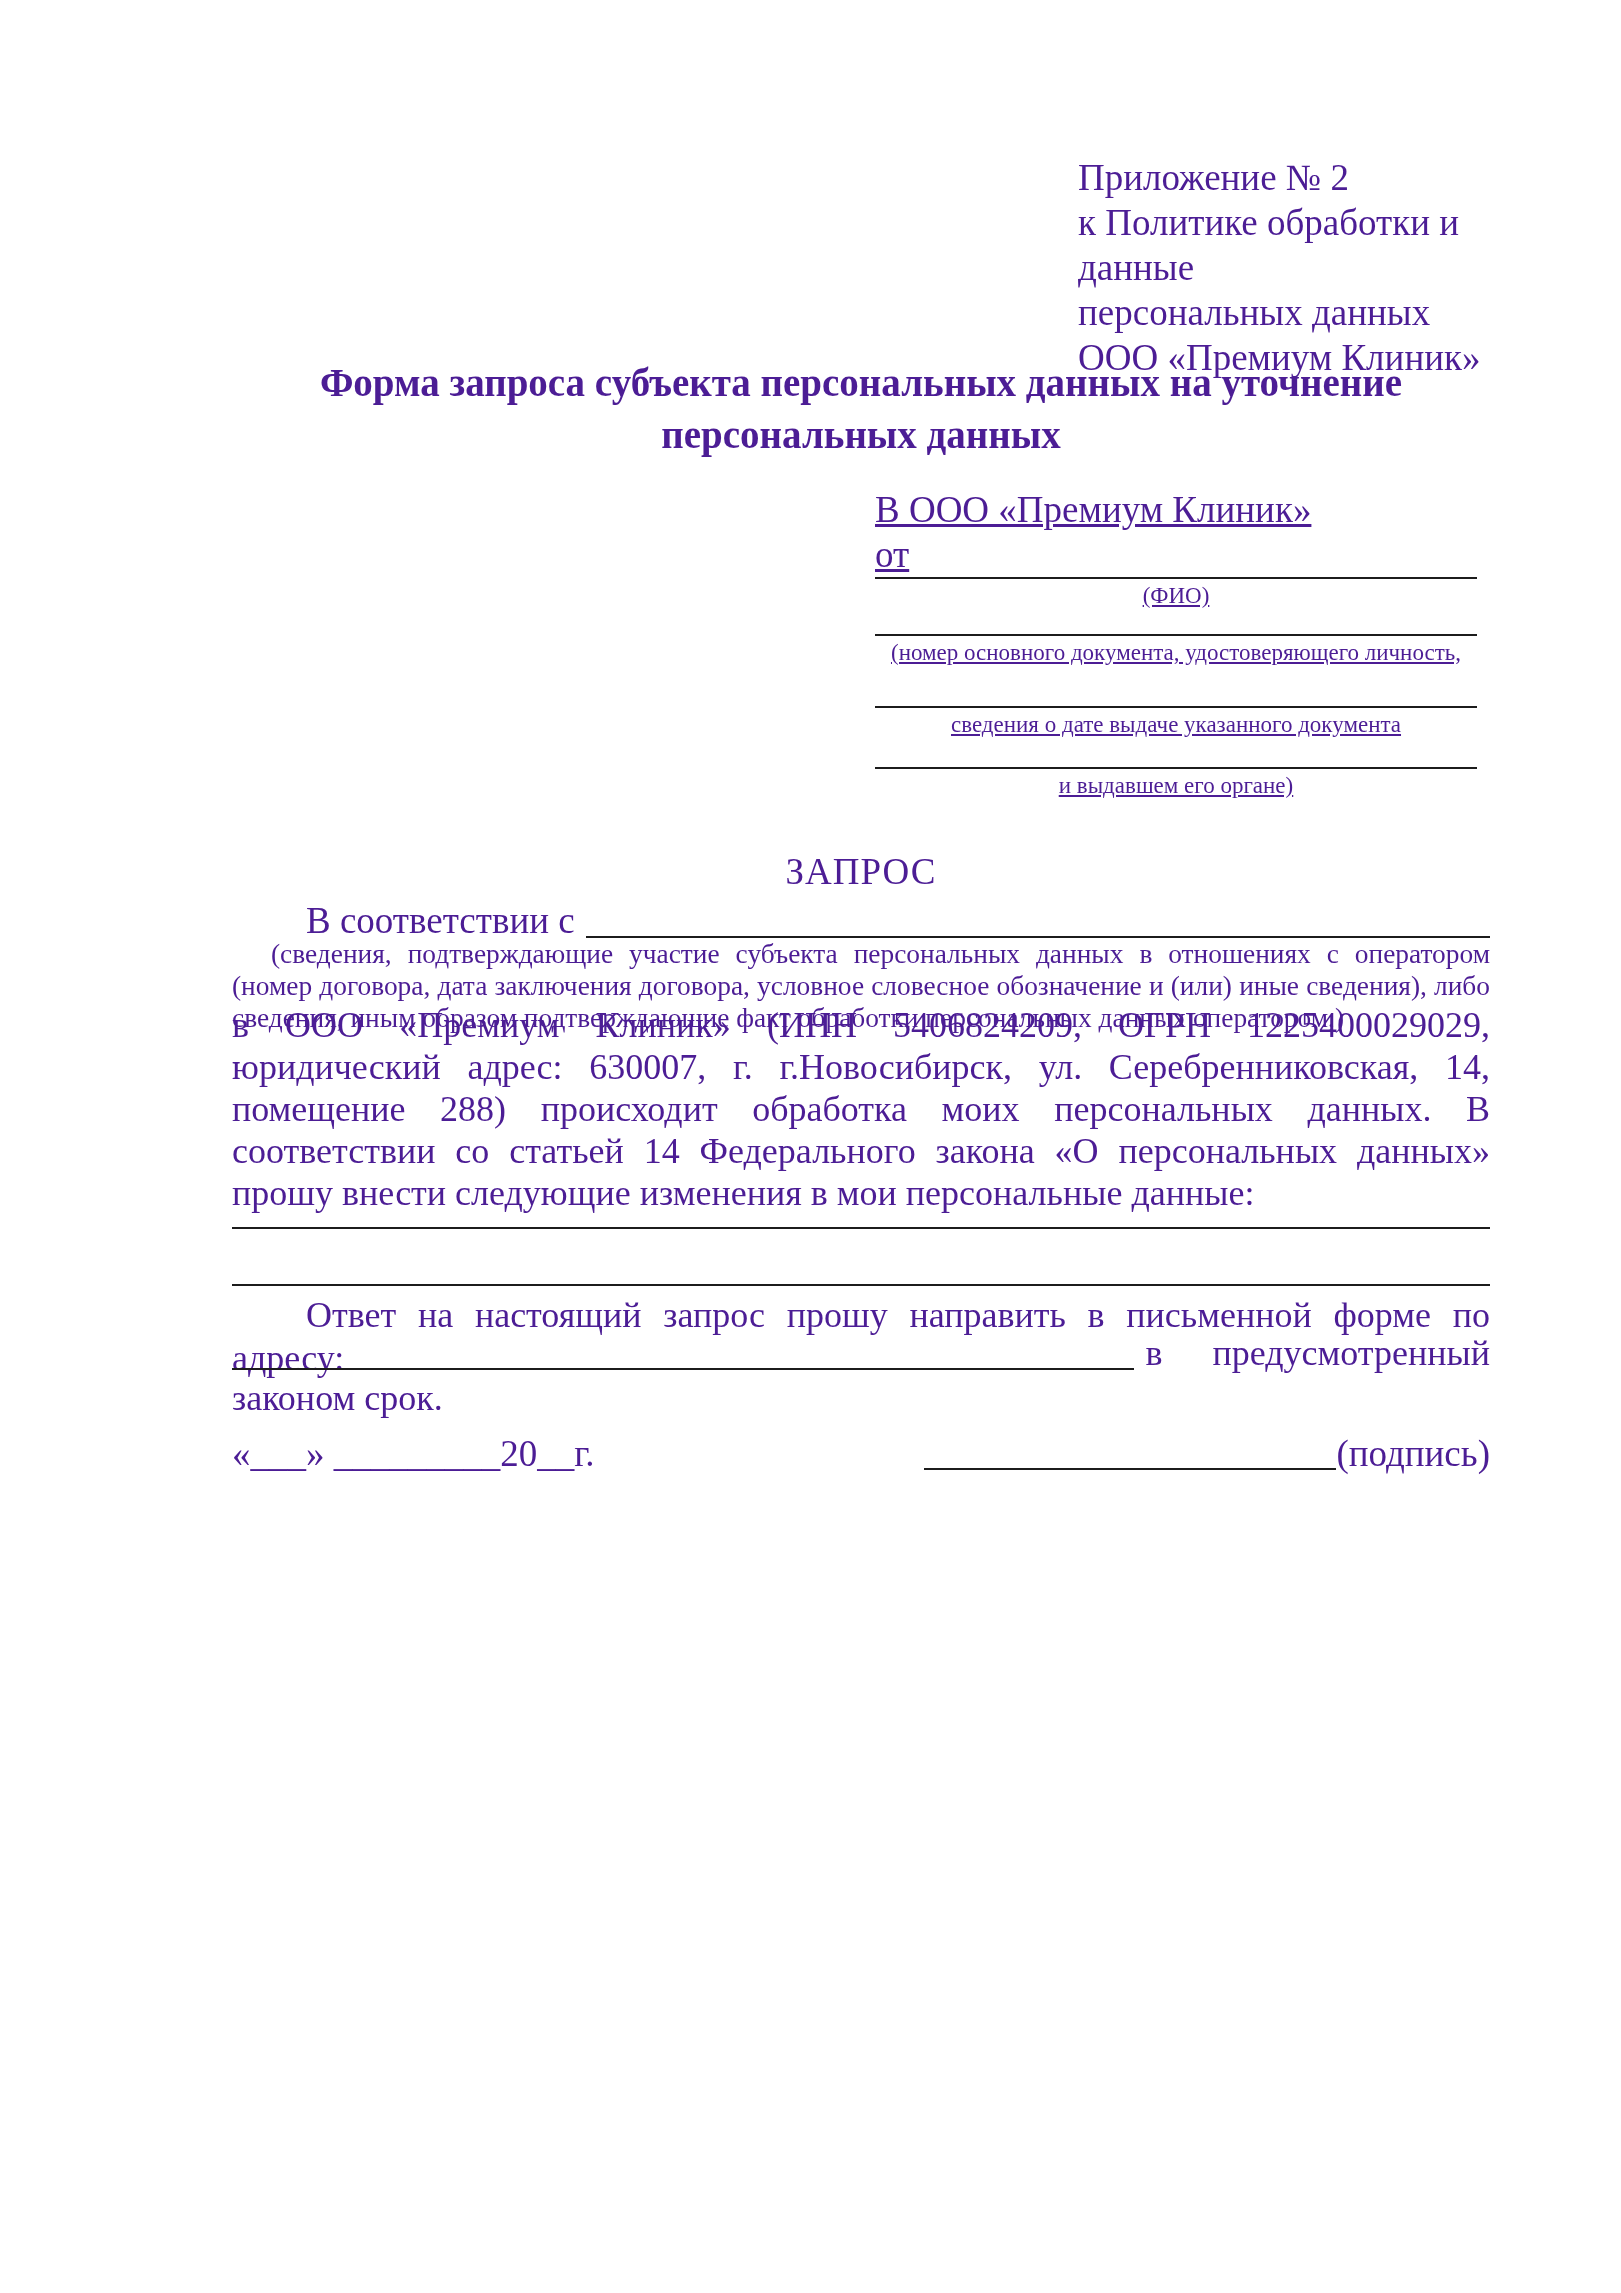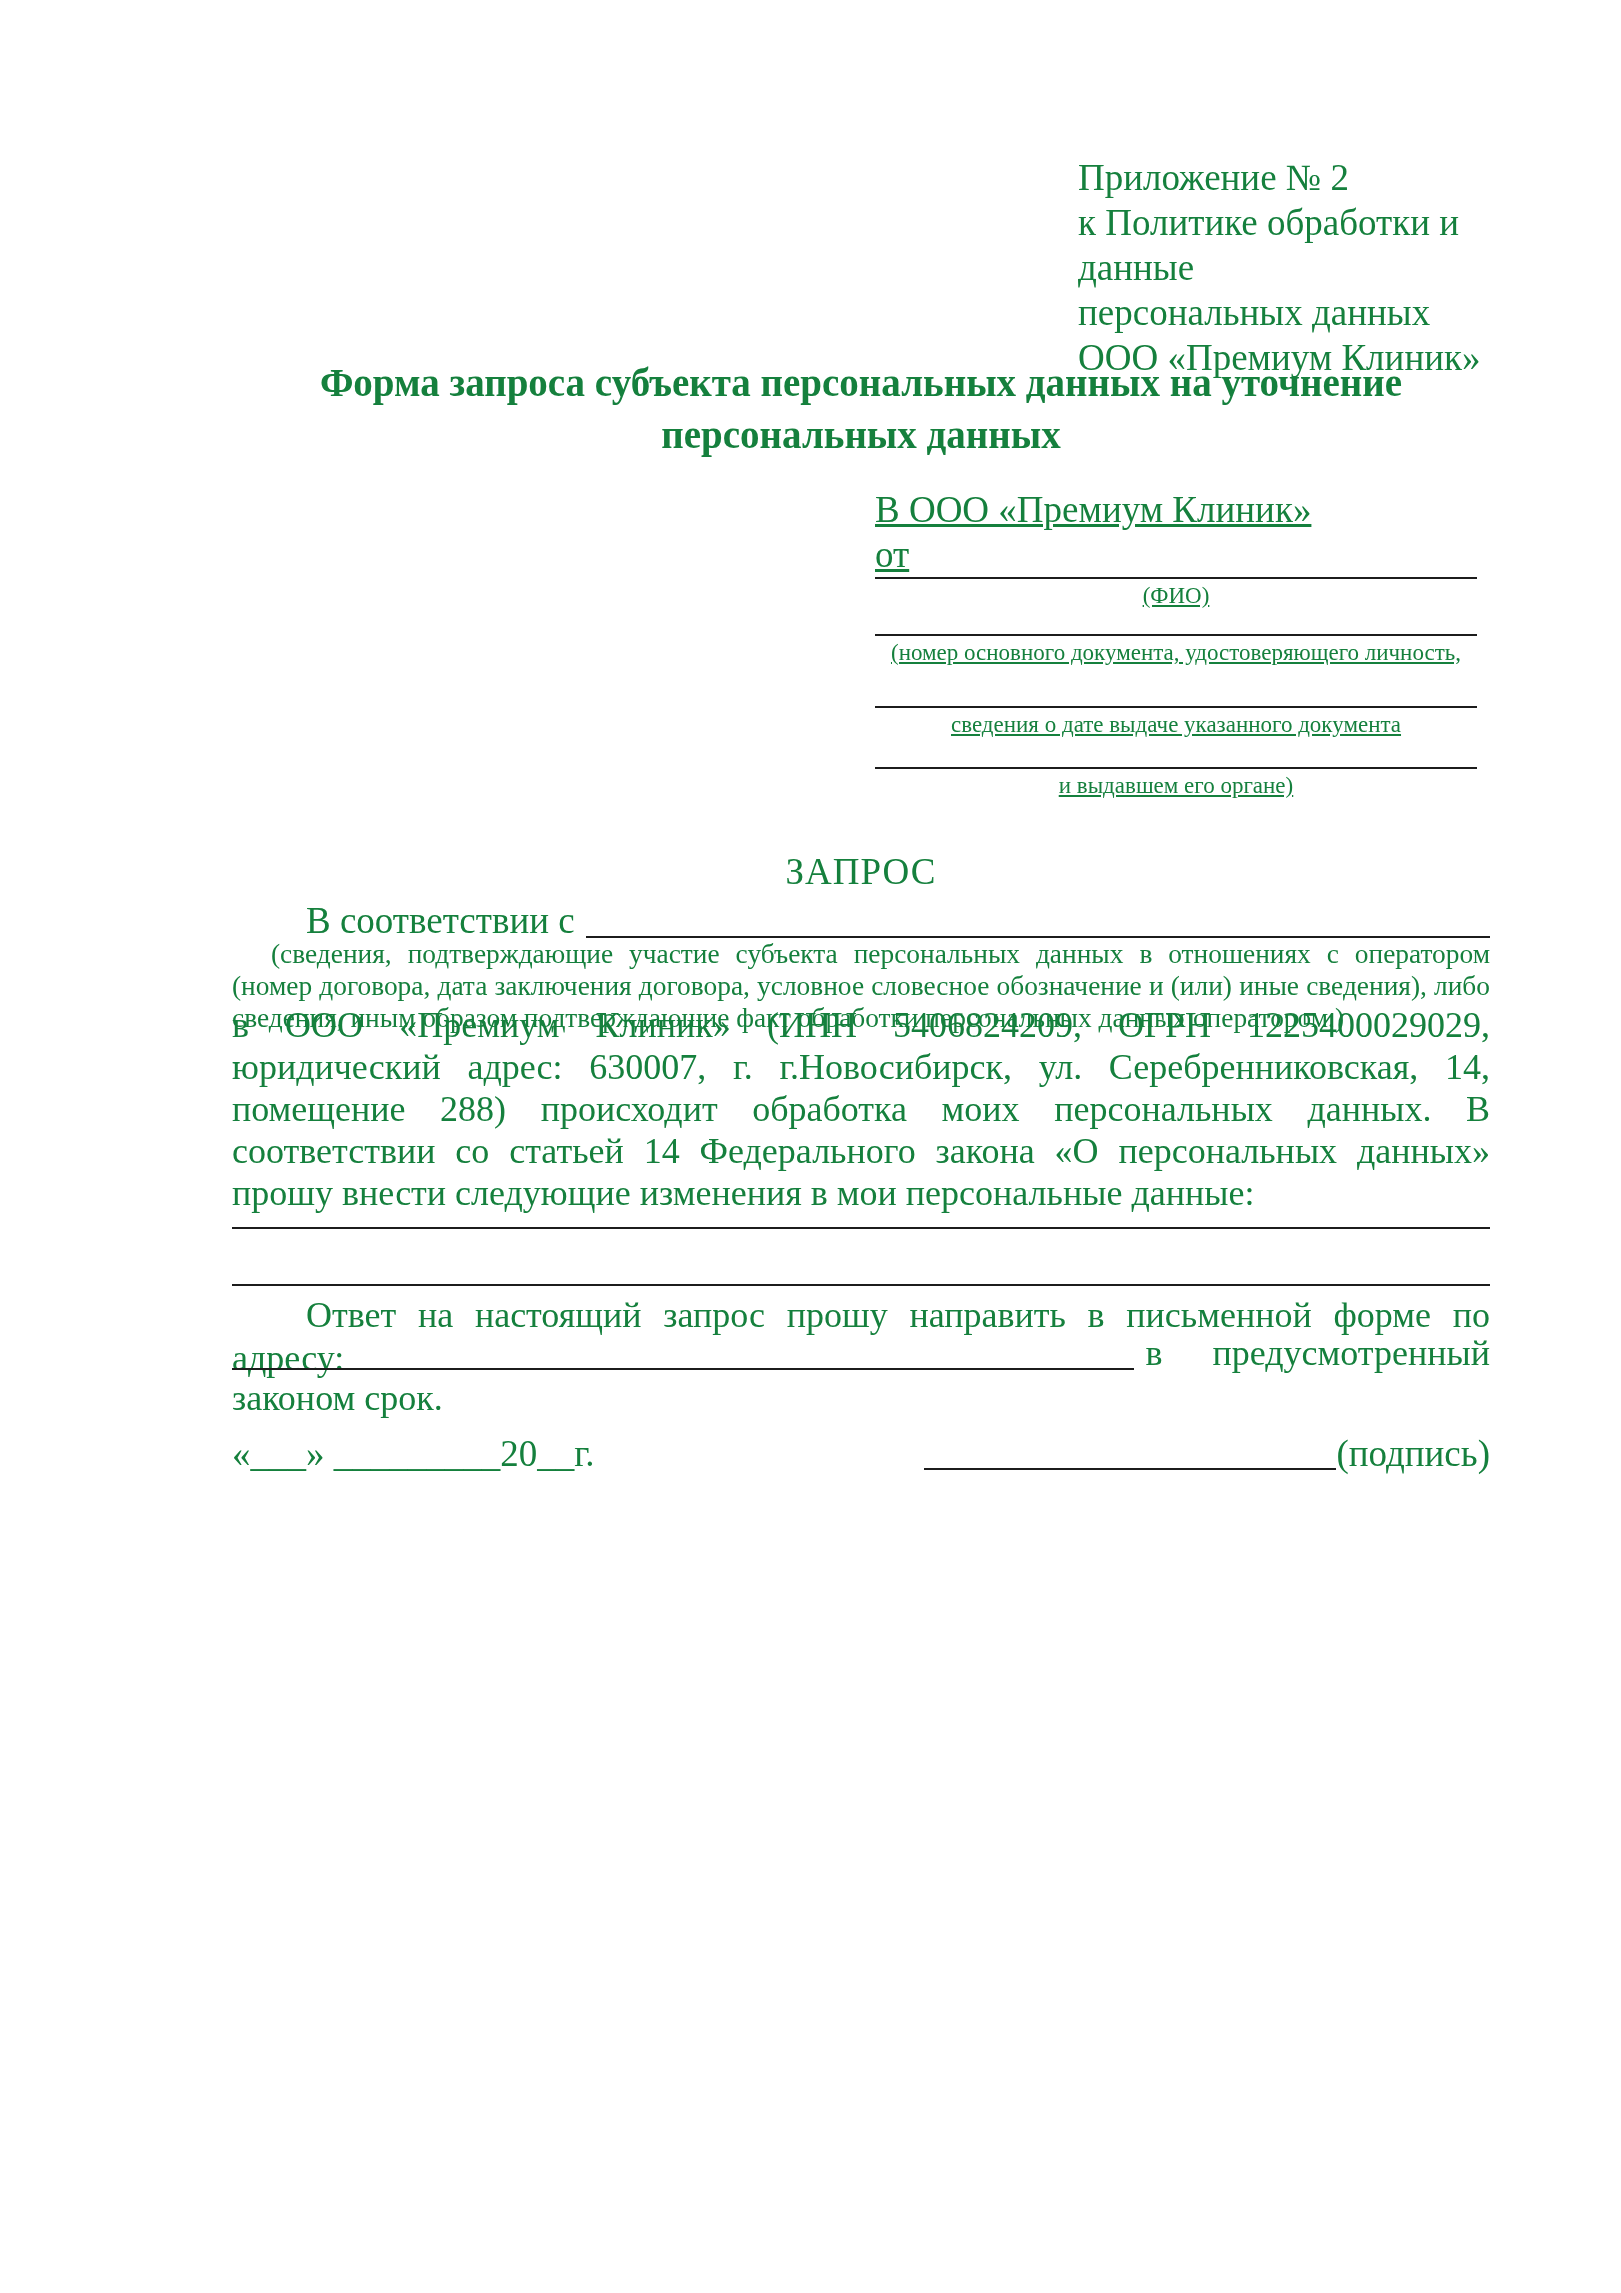--- a/index.html
+++ b/index.html
@@ -1,20 +1,20 @@
 <!DOCTYPE html>
 <html><head>
 <meta charset="utf-8">
 <style>
   html,body{margin:0;padding:0;background:#ffffff;}
   .page{
     position:relative;
     width:1621px;height:2294px;
     background:#ffffff;
-    color:#15803d;
+    color:#4c1d95;
     font-family:"Liberation Serif","DejaVu Serif",serif;
     overflow:hidden;
   }
   
   .appendix{
     position:absolute;left:1078px;top:155px;width:431px;
     font-size:37px;line-height:45px;
   }
   
   .doc-title{

